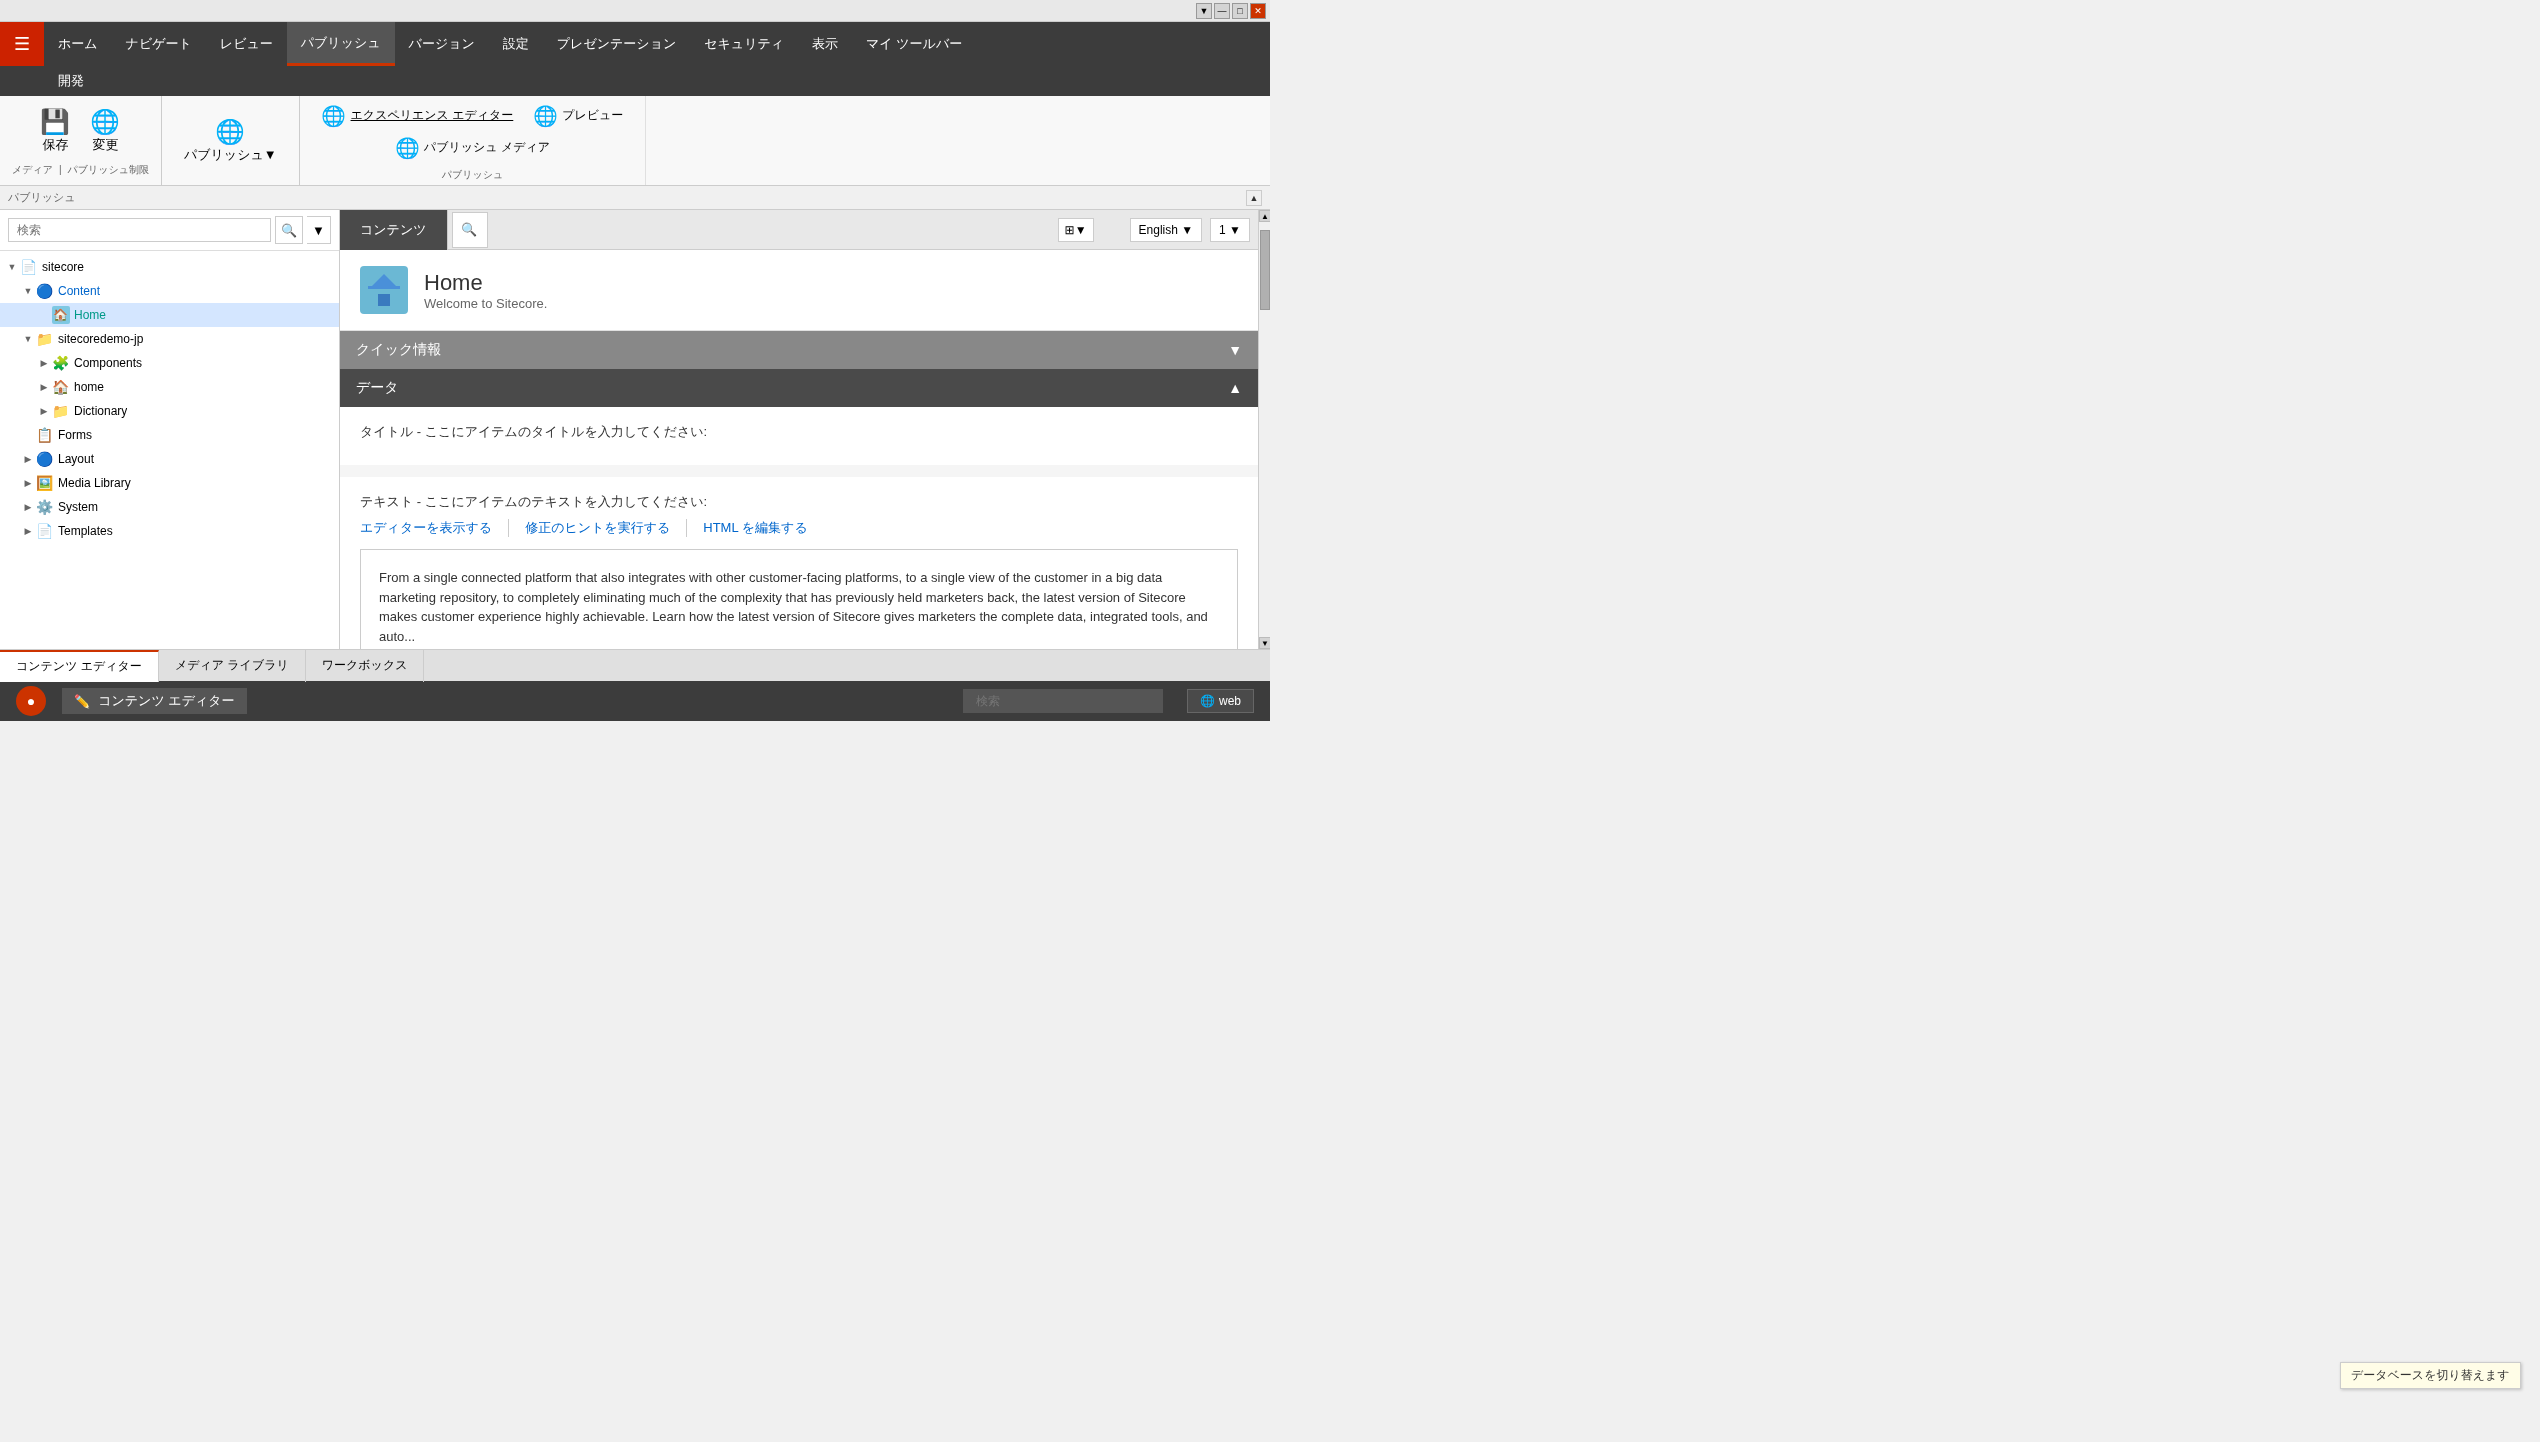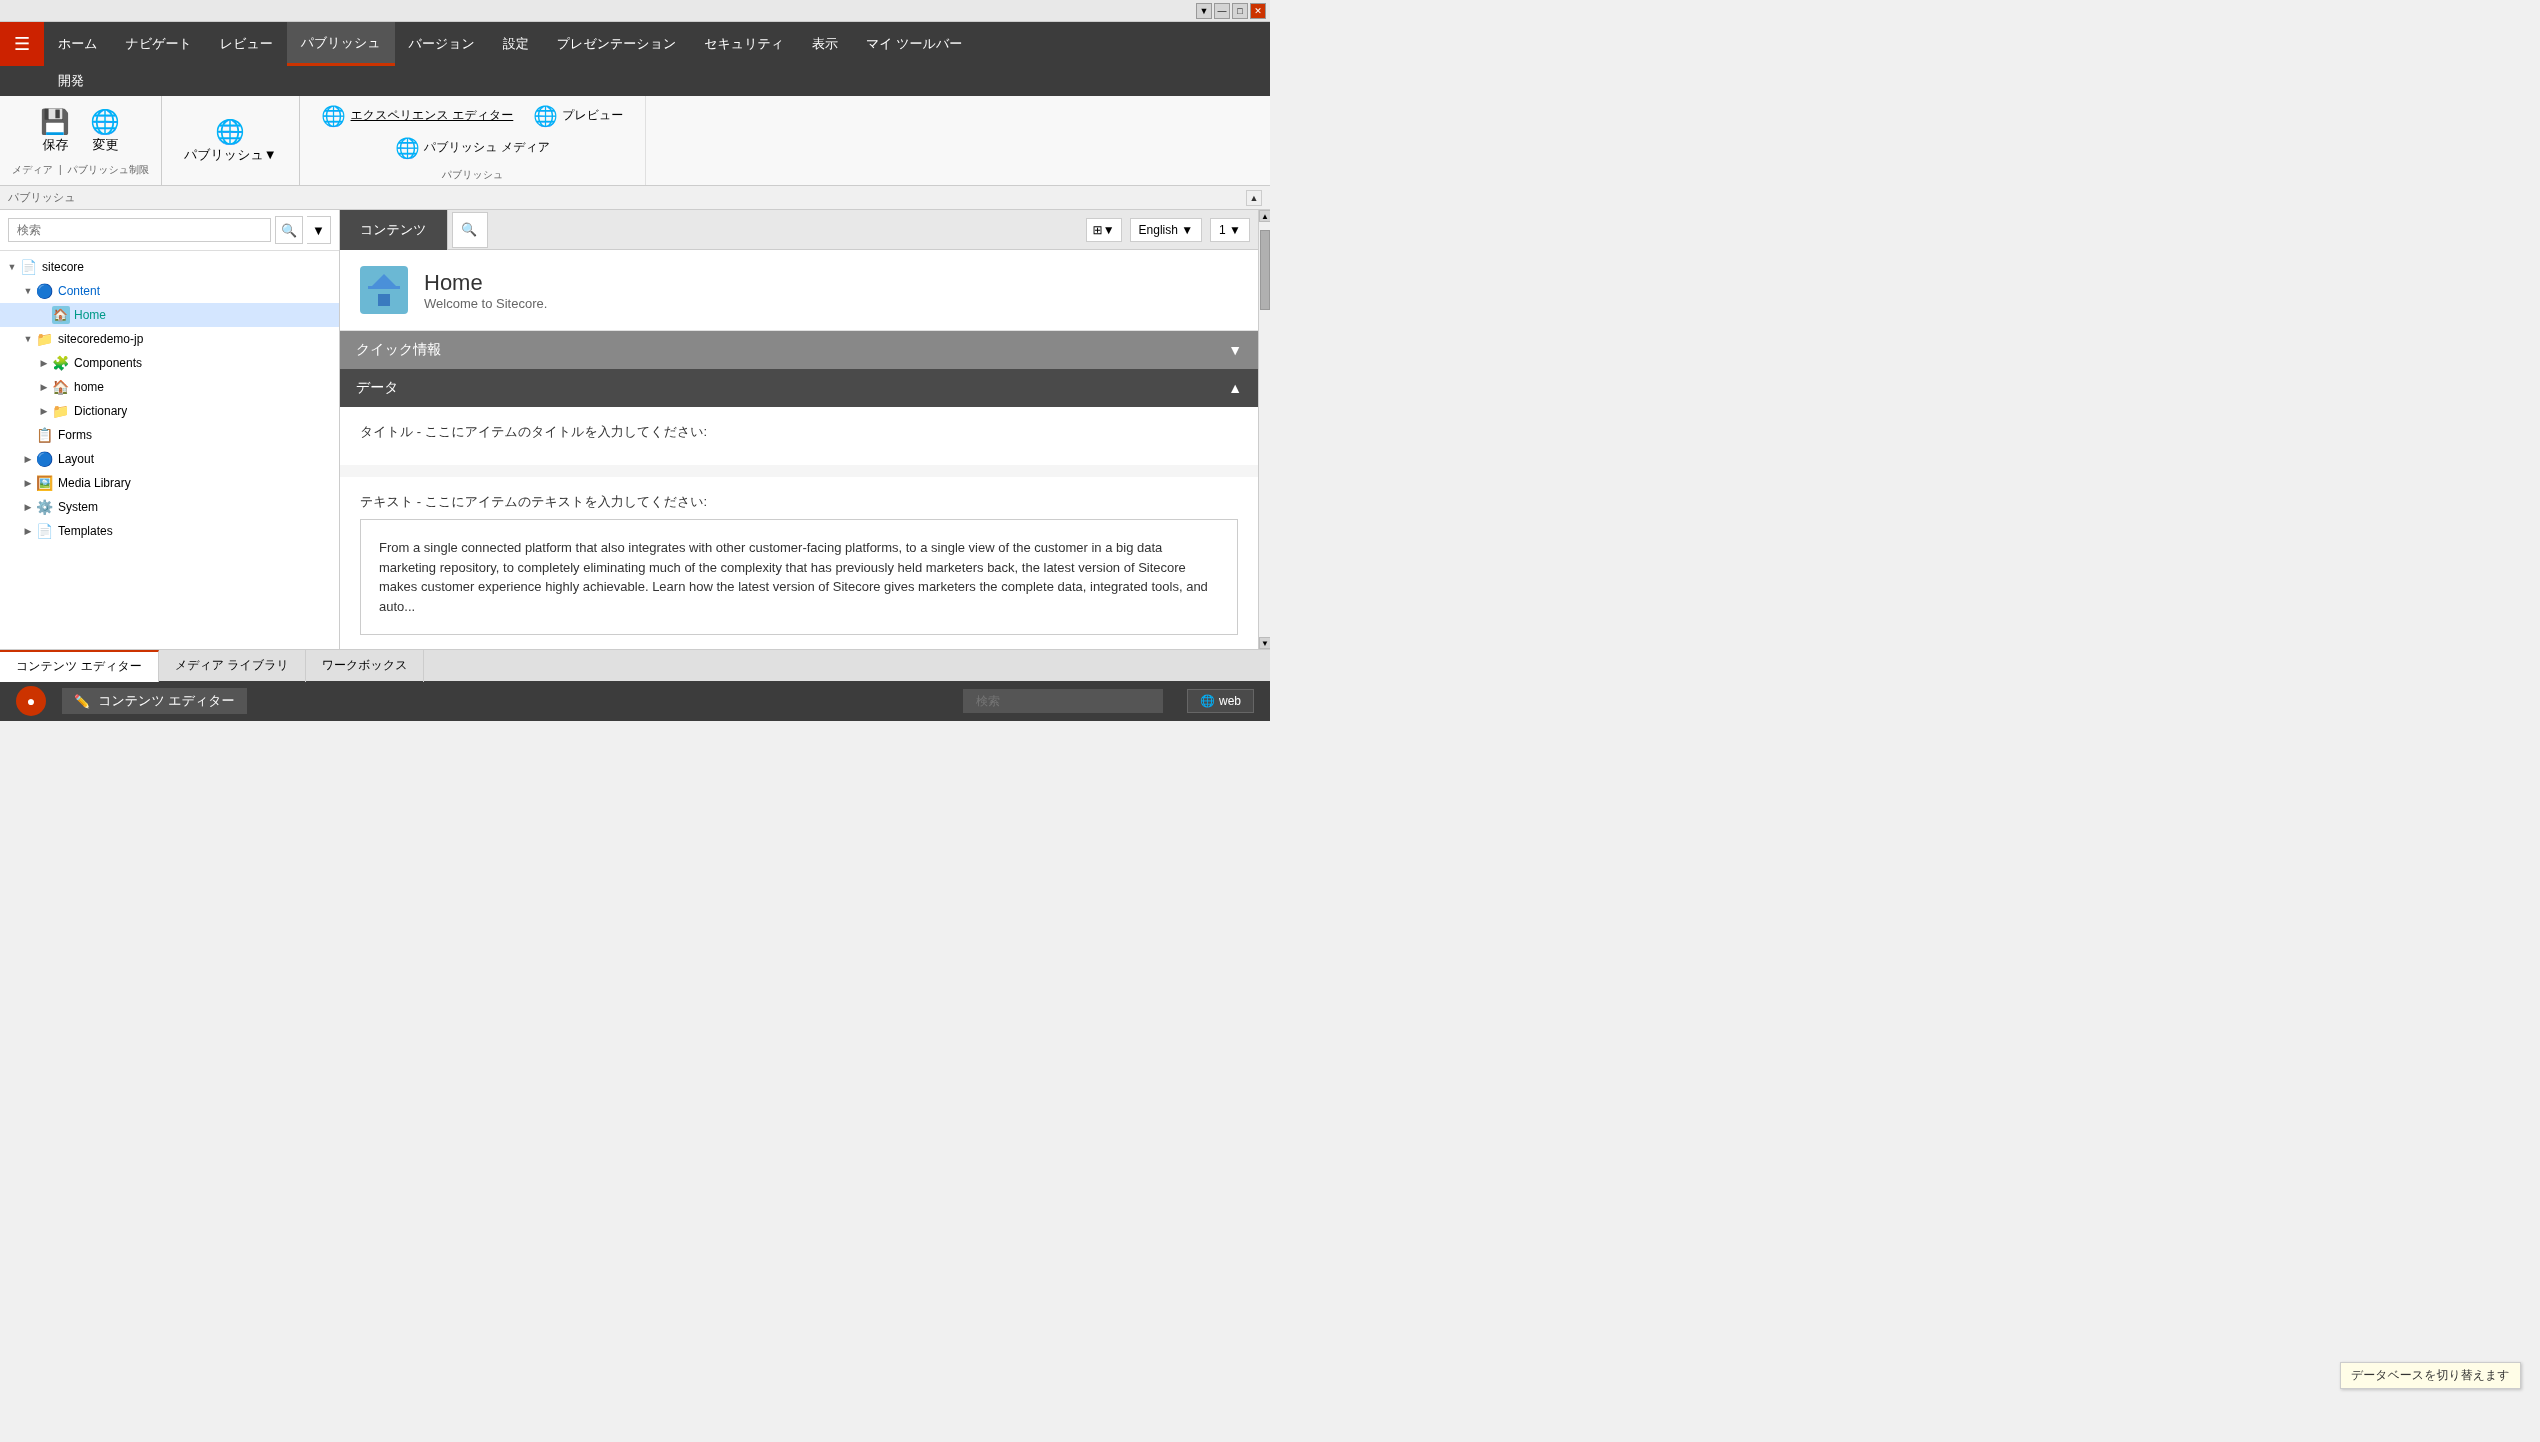--- a/index.html
+++ b/index.html
@@ -48,21 +48,21 @@
     
     
     .right-panel { flex: 1; display: flex; flex-direction: column; overflow: hidden; background: #f5f5f5; }
     
     
     .content-tabs { display: flex; align-items: center; background: #e8e8e8; border-bottom: 1px solid #ccc; padding: 0; height: 40px; }
     .content-tab { padding: 0 20px; height: 40px; display: flex; align-items: center; cursor: pointer; font-size: 13px; border-right: 1px solid #ccc; }
     .content-tab.active { background: #4a4a4a; color: white; }
     .content-tab-search { width: 36px; height: 36px; display: flex; align-items: center; justify-content: center; cursor: pointer; border: 1px solid #ccc; background: white; margin-left: 4px; }
     .tab-right { margin-left: auto; display: flex; align-items: center; gap: 8px; padding-right: 8px; }
-    .lang-selector { border: 1px solid #ccc; padding: 4px 8px; background: white; cursor: pointer; font-size: 12px; display: flex; align-items: center; gap: 4px; }
+    .lang-selector { border: 1px solid #ccc; padding: 4px 8px; background: white; cursor: pointer; font-size: 12px; display: flex; align-items: center; gap: 4px; margin-left: 28px; }
     .num-selector { border: 1px solid #ccc; padding: 4px 8px; background: white; cursor: pointer; font-size: 12px; display: flex; align-items: center; gap: 4px; }
     .icon-selector { border: 1px solid #ccc; padding: 4px 6px; background: white; cursor: pointer; font-size: 12px; display: flex; align-items: center; }
     
     
     .content-area { flex: 1; overflow-y: auto; padding: 0; background: #f5f5f5; }
     
     
     .item-header { background: white; padding: 16px 20px; display: flex; align-items: center; gap: 16px; border-bottom: 1px solid #e0e0e0; }
     .item-icon { width: 48px; height: 48px; }
     .item-title { font-size: 22px; font-weight: normal; color: #333; }
@@ -366,20 +366,27 @@
           <span class="label">データ</span>
           <span class="chevron">▲</span>
         </div>
 
         <div class="field-section">
           <div class="field-label">タイトル - ここにアイテムのタイトルを入力してください:</div>
         </div>
 
         <div class="field-section" style="margin-top:12px;">
           <div class="field-label">テキスト - ここにアイテムのテキストを入力してください:</div>
+          <div class="field-links">
+            <a class="field-link">エディターを表示する</a>
+            <div class="field-divider"></div>
+            <a class="field-link">修正のヒントを実行する</a>
+            <div class="field-divider"></div>
+            <a class="field-link">HTML を編集する</a>
+          </div>
           <div class="text-content">
             <span>From a single connected platform that also integrates with other customer-facing platforms, to a single view of the customer in a big data marketing repository, to completely eliminating much of the complexity that has previously held marketers back, the latest version of Sitecore makes customer experience highly achievable. Learn how the latest version of Sitecore gives marketers the complete data, integrated tools, and auto...</span>
           </div>
         </div>
       </div>
     </div>
 
     <div class="vertical-scrollbar">
       <div class="scrollbar-arrow">▲</div>
       <div class="scrollbar-thumb"></div>

